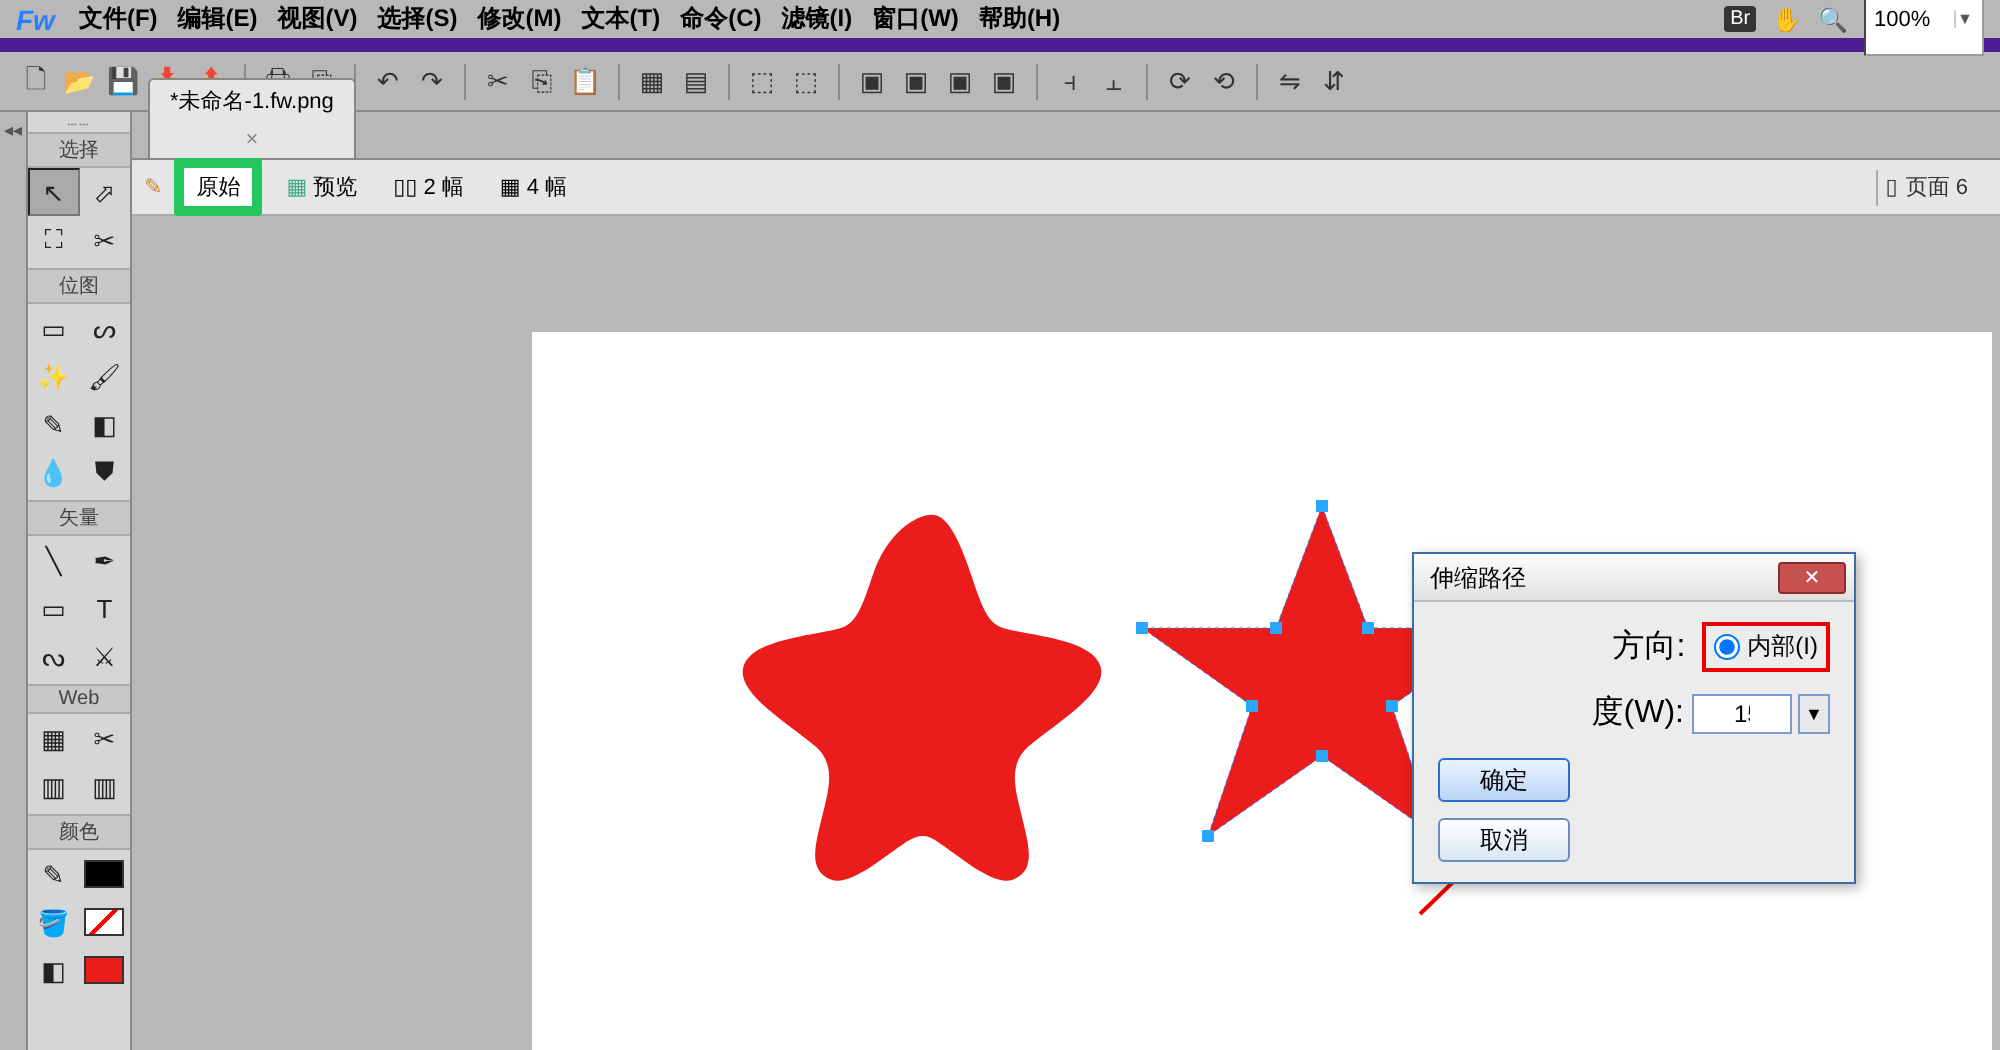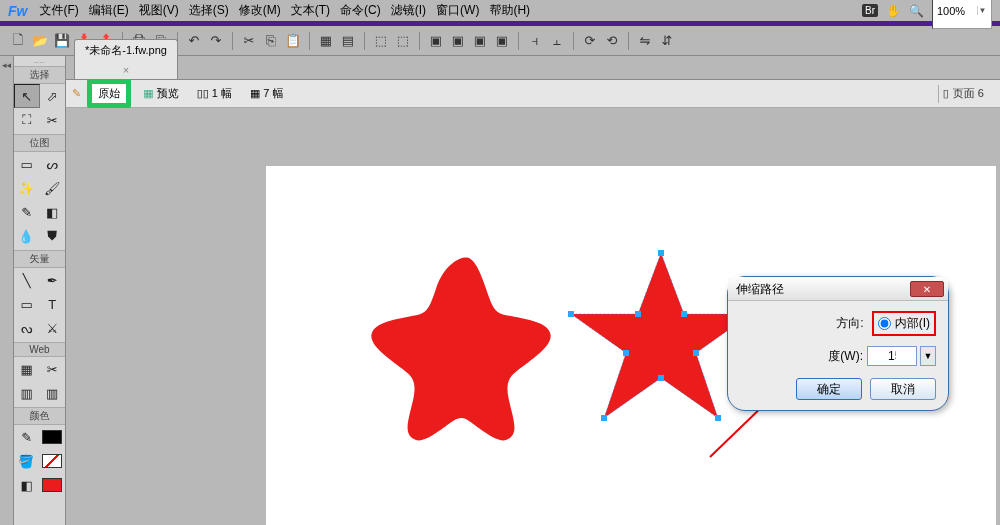--- a/index.html
+++ b/index.html
@@ -1,20 +1,20 @@
 <!DOCTYPE html>
 <html><head>
 <meta charset="utf-8">
 <style>
 * { box-sizing: border-box; margin: 0; padding: 0; font-family: "Microsoft YaHei", sans-serif; }
 body { background: #B8B8B8; width: 1000px; height: 525px; overflow: hidden; position: relative; }
 
-.menubar { background: #B8B8B8; height: 26px; display: flex; align-items: center; padding-left: 8px; font-size: 12px; border-bottom: 5px solid #4c1d95; }
+.menubar { background: #B8B8B8; height: 26px; display: flex; align-items: center; padding-left: 8px; font-size: 12px; border-bottom: 7px solid #4c1d95; }
 .menubar .logo { color: #2A7FFF; font-weight: bold; font-style: italic; font-size: 14px; margin-right: 12px; }
-.menubar .menu-item { margin-right: 10px; cursor: default; }
+.menubar .menu-item { margin-right: 10px; cursor: default; font-weight: bold; }
 .menubar .right-tools { margin-left: auto; display: flex; align-items: center; gap: 8px; padding-right: 8px; }
 .menubar .zoom-box { background: #fff; border: 1px inset #999; width: 60px; height: 36px; font-size: 11px; padding: 0 4px; display: flex; align-items: center; justify-content: space-between; }
 .menubar .zoom-drop { width: 10px; border-left: 1px solid #ccc; text-align: center; font-size: 8px; color: #555; }
 
 .maintoolbar { background: #B8B8B8; height: 30px; display: flex; align-items: center; padding: 0 8px; gap: 2px; border-bottom: 1px solid #888; }
 .maintoolbar .tb { width: 20px; height: 20px; display: flex; align-items: center; justify-content: center; font-size: 13px; color: #333; }
 .maintoolbar .sep { width: 1px; height: 18px; background: #888; margin: 0 4px; }
 
 .content { display: flex; height: calc(100% - 56px); }
 
@@ -39,26 +39,26 @@
 
 .canvas-area { flex: 1; background: #B8B8B8; position: relative; overflow: hidden; }
 .canvas { position: absolute; left: 200px; top: 58px; width: 730px; height: 410px; background: #fff; }
 
 .dialog { position: absolute; left: 720px; top: 222px; width: 222px; background: #ECECEC; border: 1px solid #3A6EA5; box-shadow: 2px 2px 6px rgba(0,0,0,0.3); font-size: 12px; }
 .dialog .titlebar { height: 24px; background: linear-gradient(#fdfdfd,#e0e0e0); display: flex; align-items: center; padding: 0 4px 0 8px; font-size: 12px; box-shadow: inset 0 -1px 0 #bbb;}
 .dialog .titlebar .title { flex: 1; }
 .dialog .titlebar .closebtn { width: 34px; height: 16px; background: #C75050; border: 1px solid #8B2B2B; border-radius: 2px; color: #fff; font-size: 10px; display: flex; align-items: center; justify-content: center; }
 .dialog .body { padding: 10px 12px; }
 .dialog .row { display: flex; align-items: center; justify-content: flex-end; margin-bottom: 10px; gap: 4px; }
-.dialog .row label { font-size: 12px; }
+.dialog .row label { font-size: 16px; }
 .dialog .highlight-box { border: 2px solid #E00; padding: 2px 4px; display: inline-flex; align-items: center; gap: 4px; margin-left:4px;}
 .dialog input[type=text] { width: 50px; height: 20px; border: 1px solid #7A9BCF; font-size: 12px; padding: 0 20px; }
 .dialog .dropdown-arrow { width: 16px; height: 20px; border: 1px solid #7A9BCF; background: #E8E8E8; font-size: 9px; display:flex; align-items:center; justify-content:center; margin-left:-1px;}
 .dialog .angle-btn { width: 20px; height: 18px; border: 1px solid #6A8FC0; background: #DCE8F6; border-radius: 2px; display:inline-flex; align-items:center; justify-content:center;}
-.dialog .buttons { display: flex; justify-content: flex-end; gap: 8px; margin-top: 12px; }
+.dialog .buttons { display: flex; justify-content: flex-end; gap: 8px; margin-top: 12px; flex-direction: column; }
 .dialog .btn { width: 66px; height: 22px; border: 1px solid #6A8FC0; background: linear-gradient(#fefefe,#d8e6f4); border-radius: 3px; font-size: 12px; display: flex; align-items: center; justify-content: center; }
 .dialog .btn.primary { border: 1px solid #2A6FCF; background: linear-gradient(#eaf3ff,#b8d4f4); }
 
 .annot-circle { position: absolute; width: 10px; height: 10px; border: 2px solid #fff; border-radius: 50%; background: rgba(255,255,255,0.5);}
 .annot-line { position: absolute; background: #E00; height: 2px; transform-origin: left center; }
 </style>
 </head>
 <body>
 
 <div class="menubar">
@@ -214,25 +214,25 @@
       <span style="color:#C98A3A;">✎</span>
       <div class="vt active">
           <span>原始</span>
         </div>
       <div class="vt">
           <span style="color:#4A8;">▦</span>
           <span>预览</span>
         </div>
       <div class="vt">
           <span>▯▯</span>
-          <span>1 幅</span>
+          <span>2 幅</span>
         </div>
       <div class="vt">
           <span>▦</span>
-          <span>7 幅</span>
+          <span>4 幅</span>
         </div>
       <div class="page-ind">
         <span class="seg"></span>
         <span>▯</span>
         <span>页面 6</span>
       </div>
     </div>
 
     <div class="canvas-area">
       <div class="canvas">
@@ -255,21 +255,21 @@
             <rect x="2" y="63" width="6" height="6"></rect>
             <rect x="69" y="63" width="6" height="6"></rect>
           </g>
         </svg>
       </div>
 
       <div class="annot-line" style="left:644px; top:348px; width:160px; transform:rotate(-44deg);"></div>
       <div class="annot-circle" style="left:780px; top:370px;"></div>
       <div class="annot-circle" style="left:792px; top:370px;"></div>
 
-      <div class="dialog" style="left:661px; top:168px;border-radius:18px;">
+      <div class="dialog" style="left:640px; top:168px;">
         <div class="titlebar">
           <span class="title">伸缩路径</span>
           <div class="closebtn">✕</div>
         </div>
         <div class="body">
           <div class="row">
             <label>方向:</label>
             <span class="highlight-box">
               <input type="radio" checked="" style="">
               <span>内部(I)</span>

